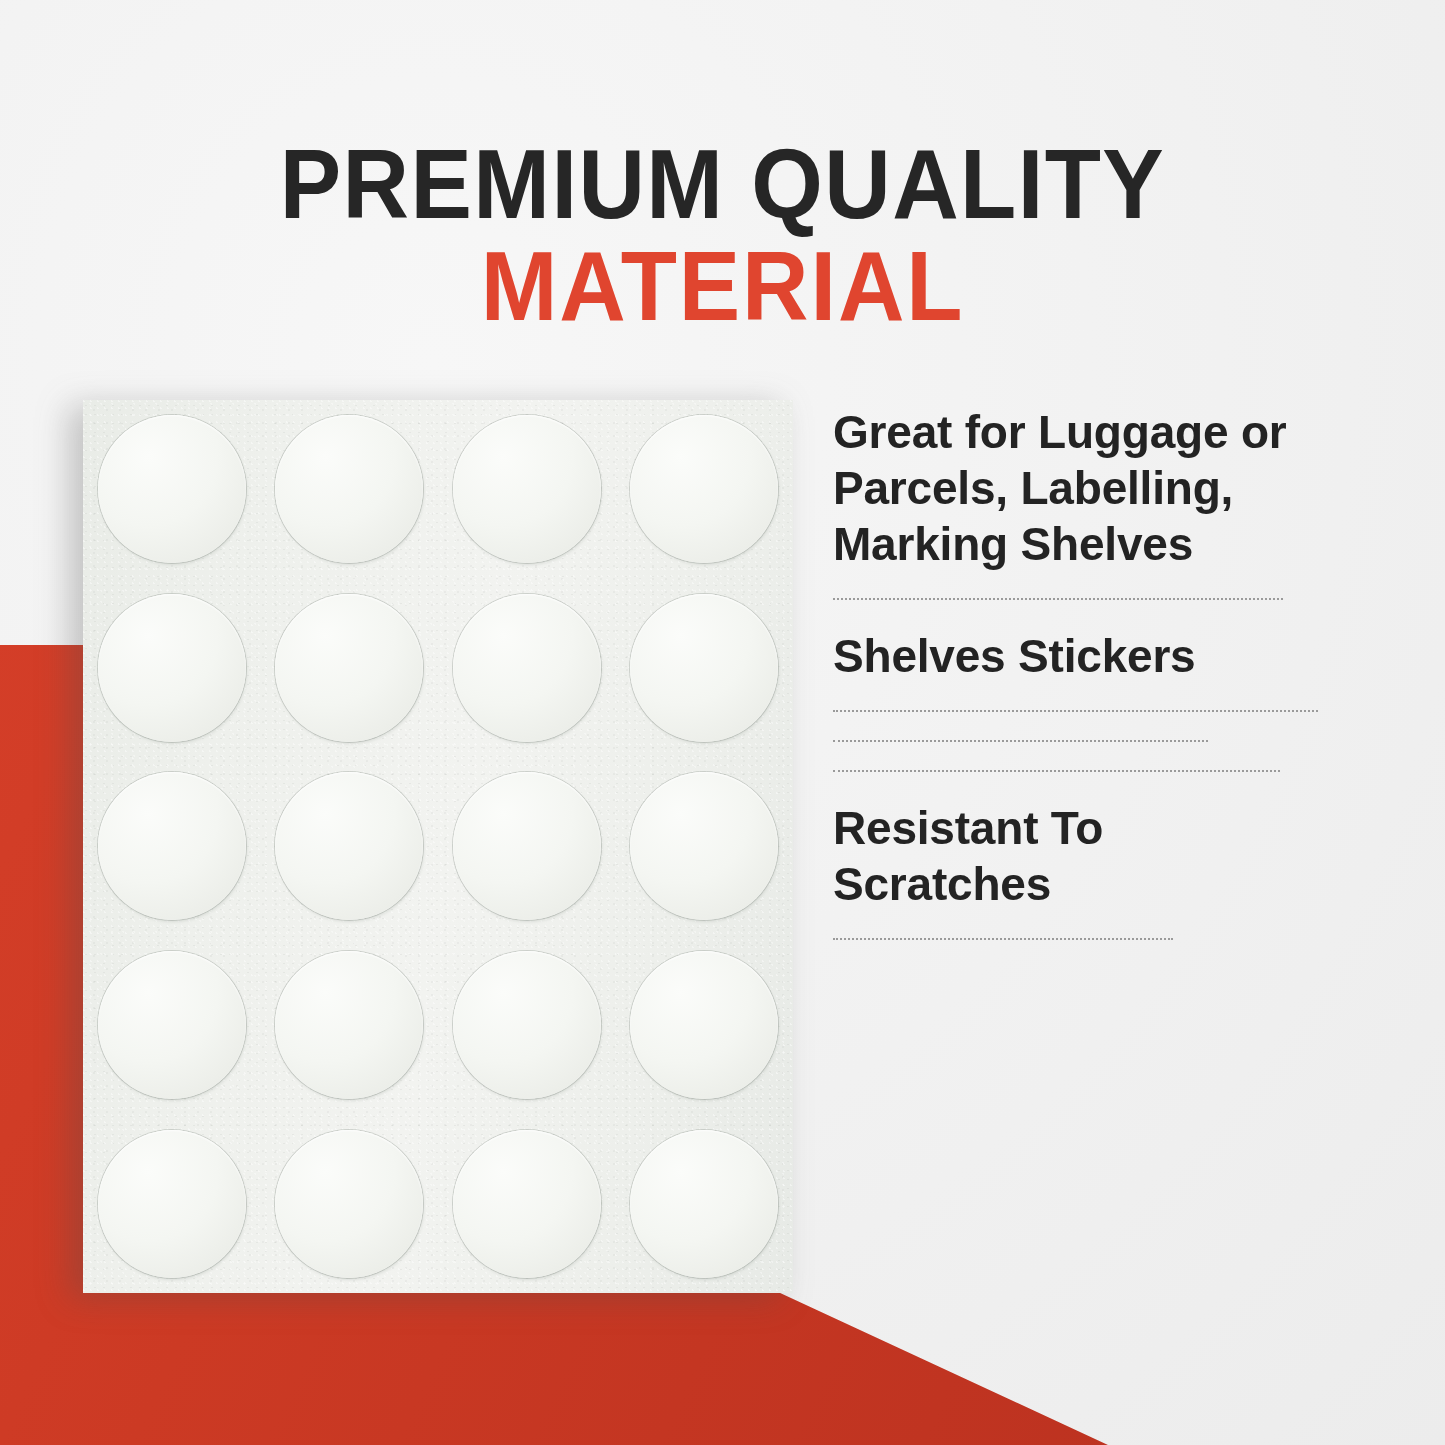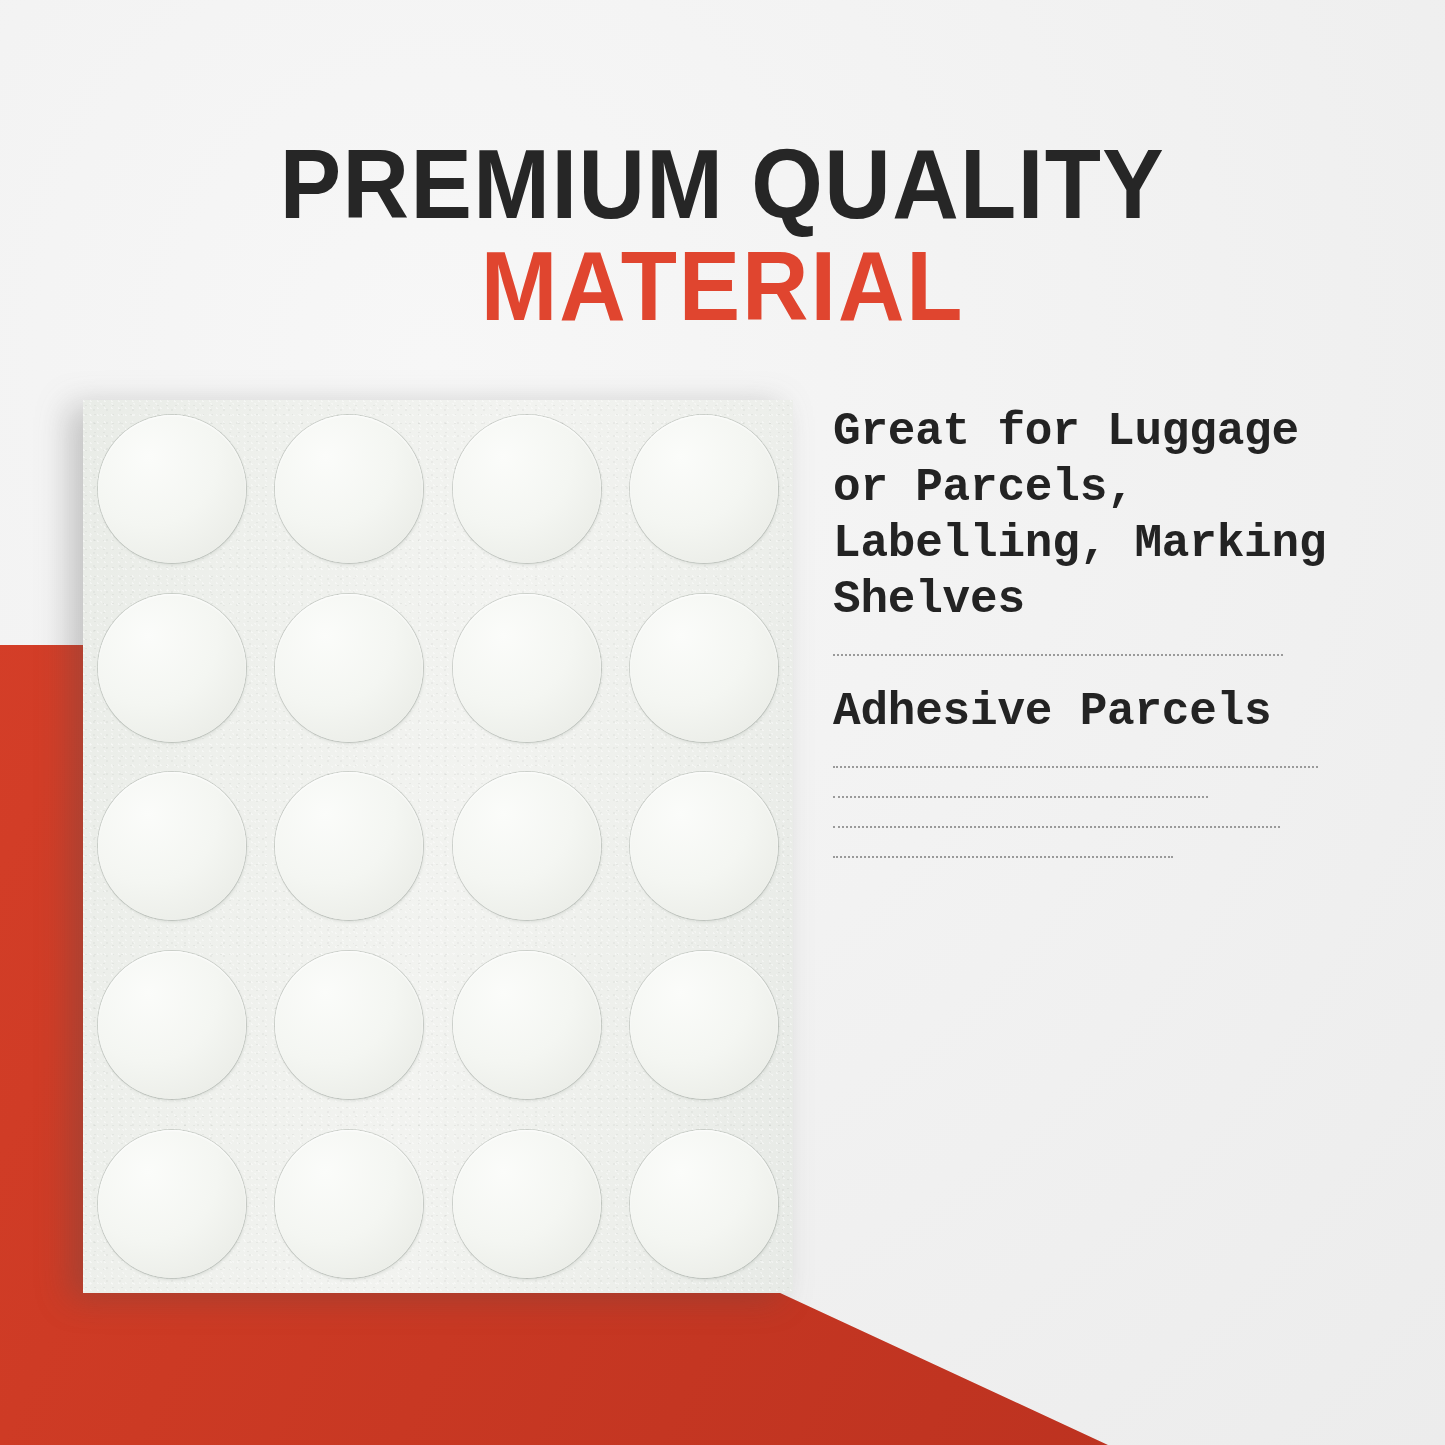--- a/index.html
+++ b/index.html
@@ -109,21 +109,21 @@
       1px 2px 3px rgba(140,148,140,0.22);
   }
 
   
   .features {
     position:absolute;
     left:833px; top:404px;
     width:500px;
     z-index:6;
   }
-  .feature-item { padding:0;font-family:Liberation Mono, monospace; }
+  .feature-item { padding:0; }
   .feature-text {
     display:block;
     font-size:46px;
     line-height:56px;
     font-weight:bold;
     color:#232323;
     letter-spacing:-0.2px;
   }
   .divider {
     height:0;
@@ -220,25 +220,28 @@
   </div>
 
   <div class="features">
 
     <div class="feature-item">
       <span class="feature-text">Great for Luggage or Parcels, Labelling, Marking Shelves</span>
     </div>
     <div class="divider d-w1"></div>
 
     <div class="feature-item">
-      <span class="feature-text">Adhesive Parcels</span>
+      <span class="feature-text">Shelves Stickers</span>
     </div>
     <div class="divider d-w2"></div>
 
     <div class="divider d-w3"></div>
 
     <div class="divider d-w4"></div>
 
+    <div class="feature-item">
+      <span class="feature-text">Resistant To Scratches</span>
+    </div>
     <div class="divider d-w5"></div>
 
   </div>
 
 </div>
 
 </body></html>

